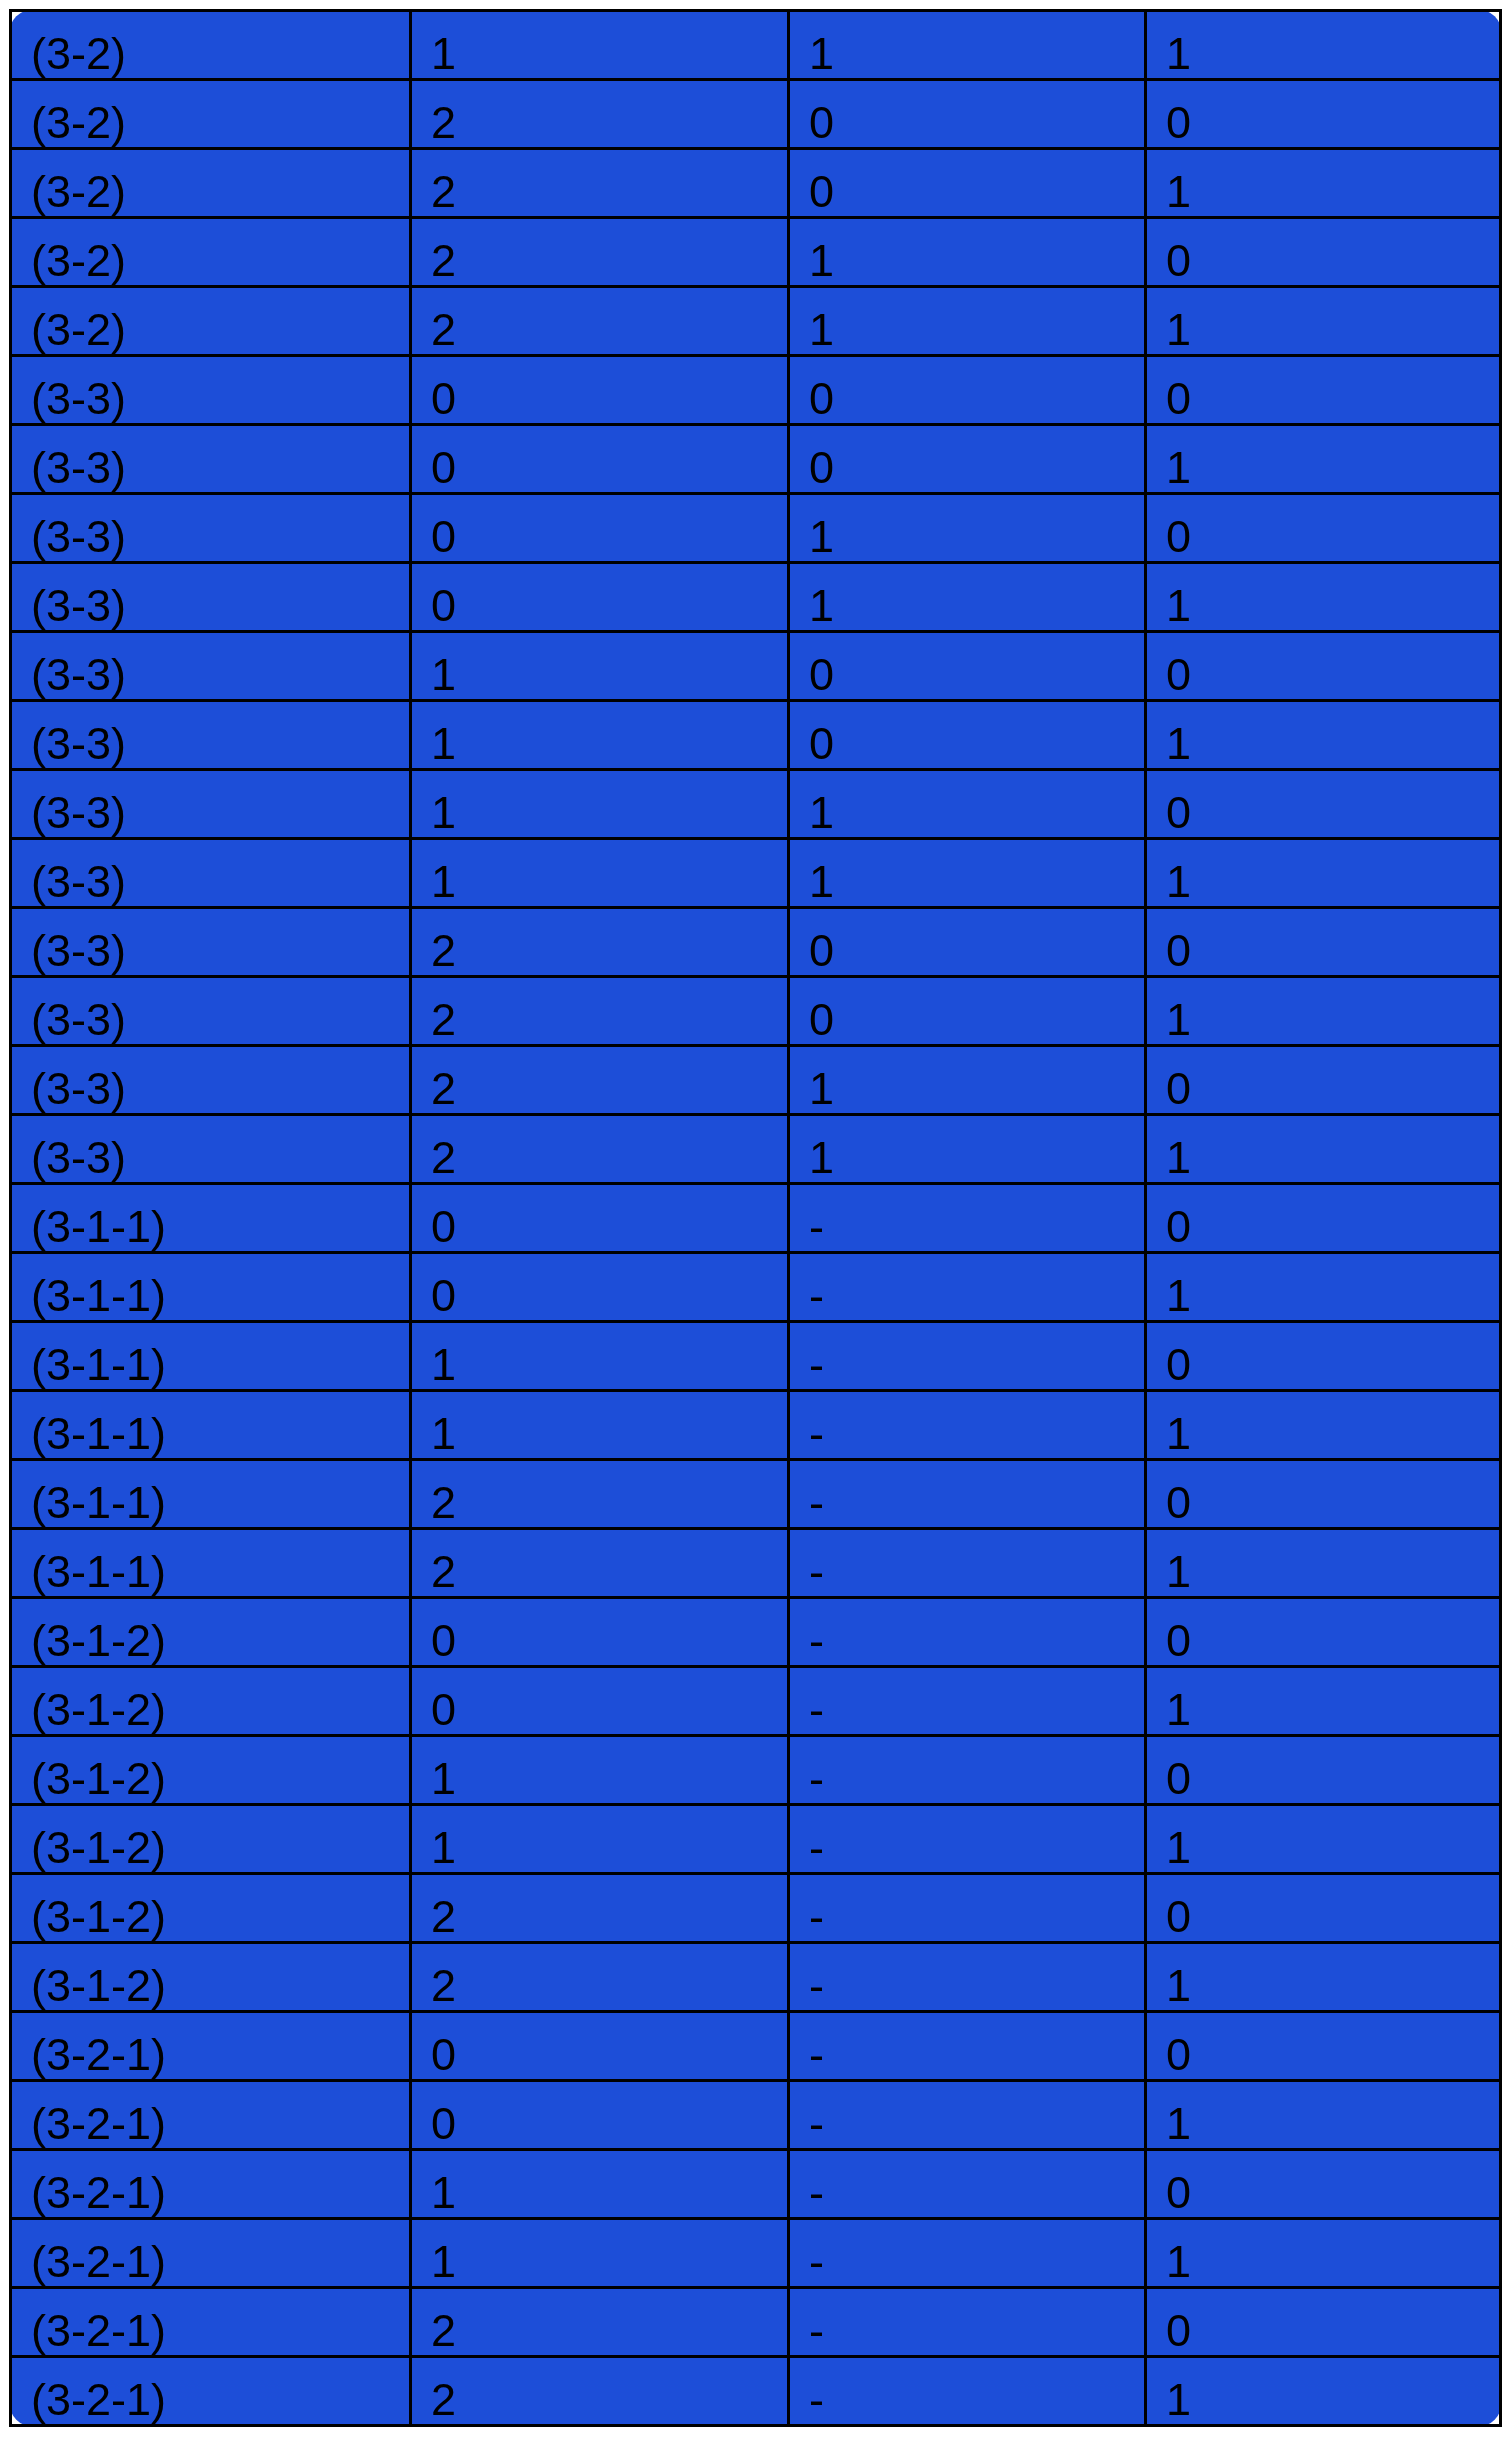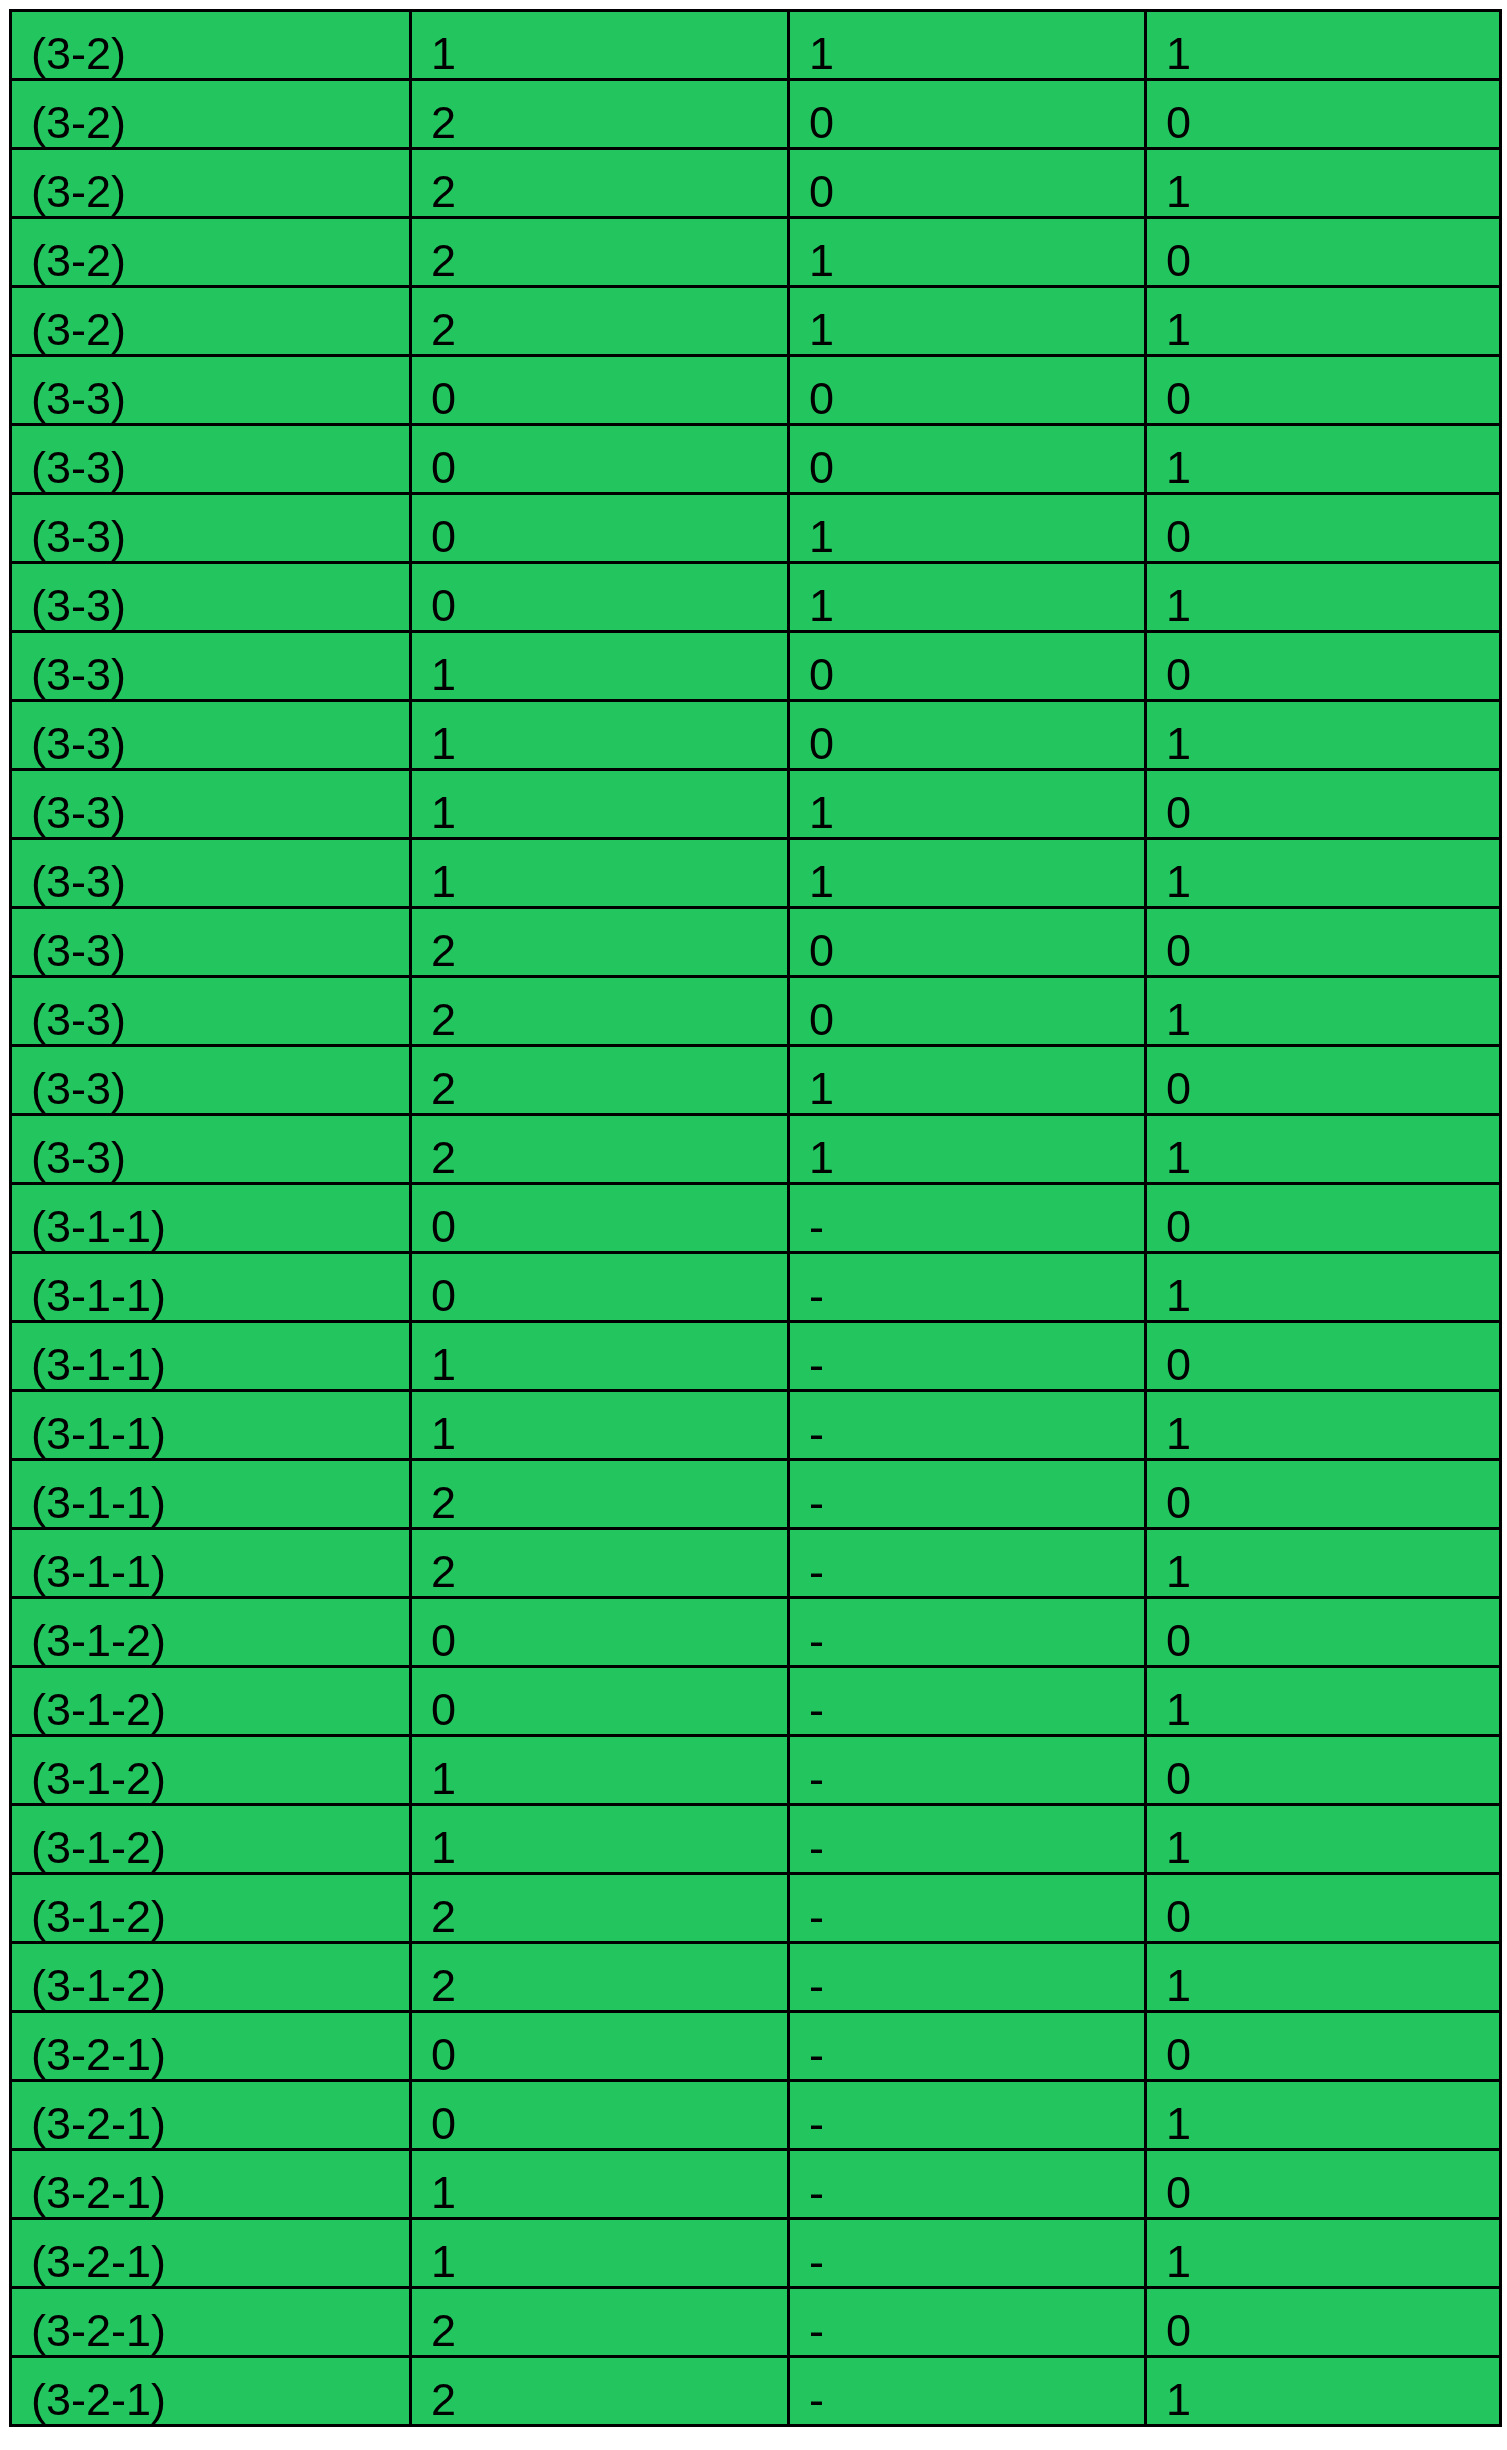--- a/index.html
+++ b/index.html
@@ -17,21 +17,22 @@
     box-sizing: border-box;
     width: 1508px;
     height: 2450px;
     padding: 9px;
     background: #ffffff;
   }
   table.grid {
     border-collapse: collapse;
     table-layout: fixed;
     width: 1490px;
-    background: #22c55e;
+    background: #1d4ed8;
+    border-radius: 25px;
   }
   table.grid td {
     border: 3.6px solid #000000;
     height: 48px;            
     padding: 18px 5.4px 0 19px;
     vertical-align: top;
     font-size: 45px;
     line-height: 48px;
     white-space: nowrap;
     overflow: hidden;

